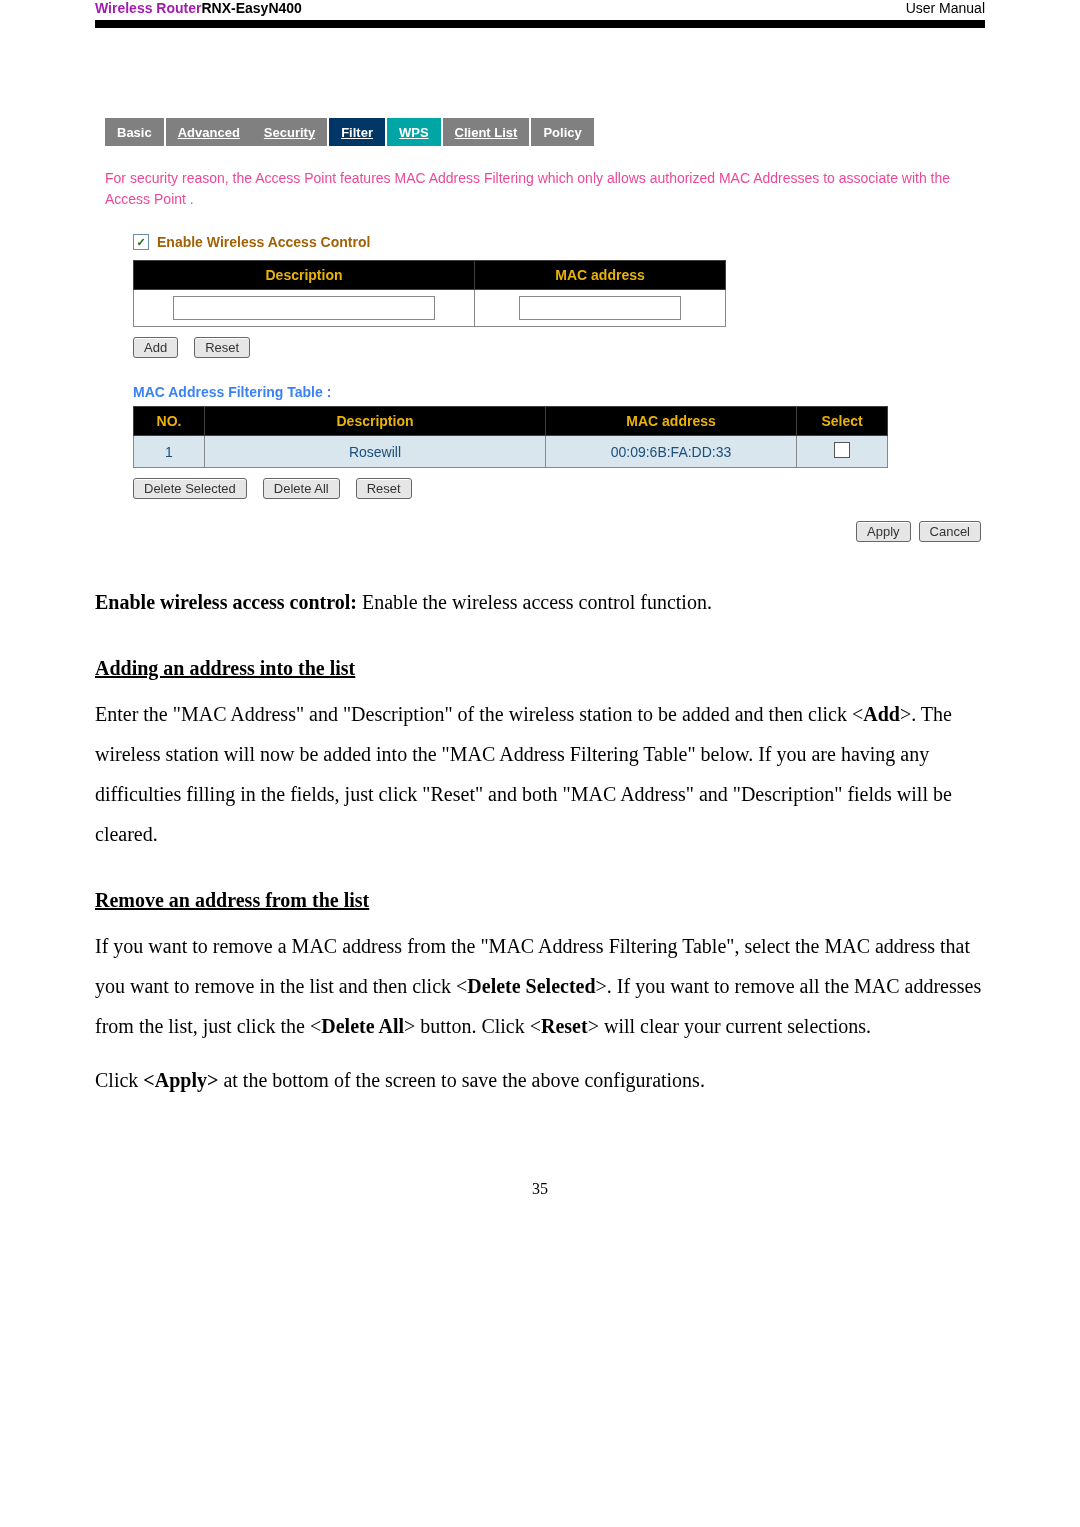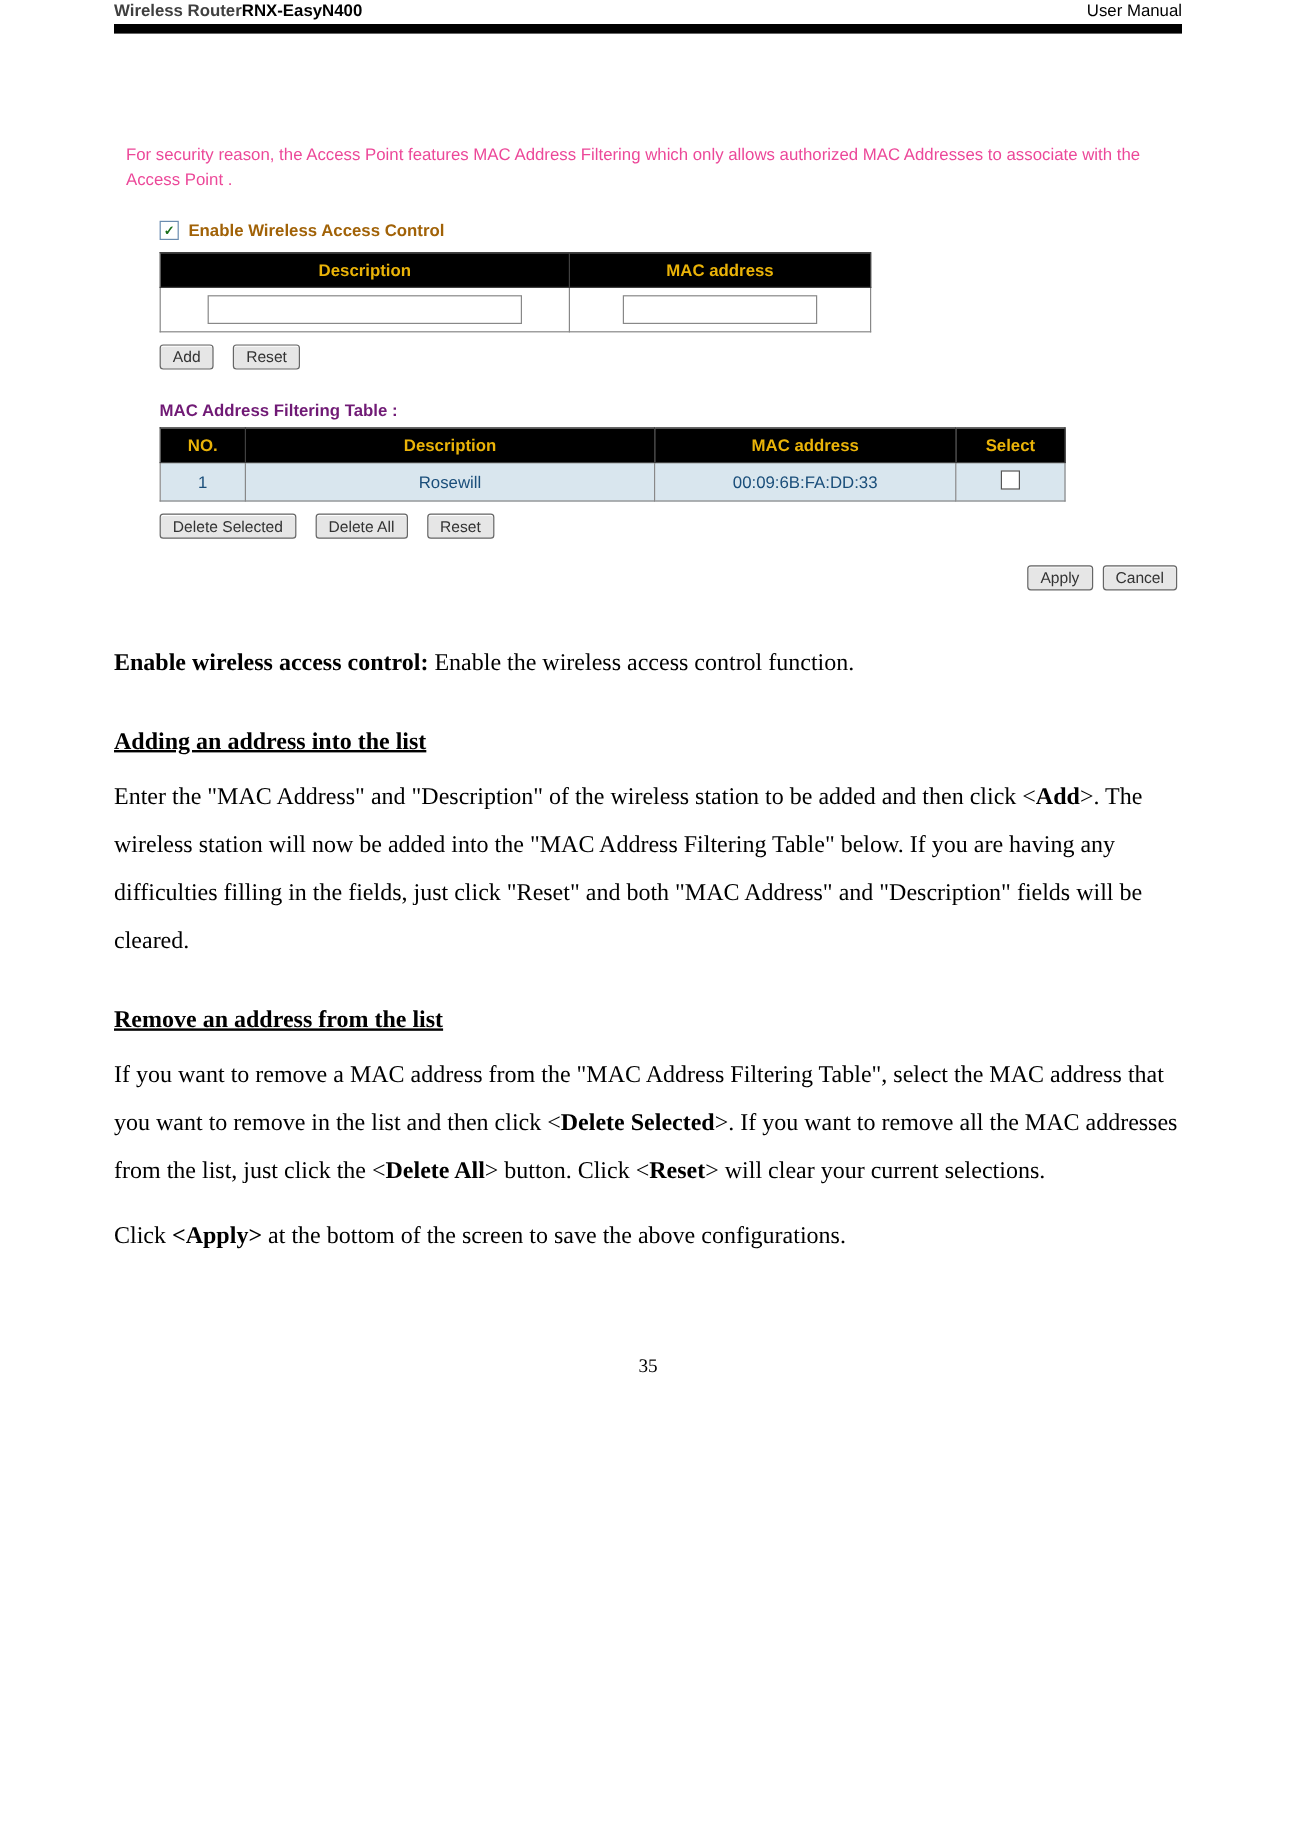--- a/index.html
+++ b/index.html
@@ -18,21 +18,21 @@
     justify-content: space-between;
     align-items: baseline;
     margin: 0 95px;
     padding-bottom: 4px;
   }
   .prod-line {
     font-family: Arial, Helvetica, sans-serif;
     font-size: 14px;
     font-weight: bold;
   }
-  .prod-red { color: #404040; }
+  .prod-red { color: #a21caf; }
   .user-manual {
     font-family: Arial, Helvetica, sans-serif;
     font-size: 14px;
     font-weight: normal;
   }
   .thick-rule {
     height: 8px;
     background: #000;
     margin: 0 95px 30px 95px;
   }
@@ -122,21 +122,21 @@
     background: #e6e6e6;
     border: 1px solid #666;
     border-radius: 3px;
     padding: 2px 10px;
     box-shadow: inset 0 1px 0 #fff;
   }
   .row-buttons {
     display:flex; gap:16px; margin-left:28px; margin-top:10px;
   }
   .sub-head {
-    font-weight:bold; color:#701a75;
+    font-weight:bold; color:#3b82f6;
     margin-left:28px; margin-top:26px; margin-bottom:6px;
   }
   .row-even td { background:#d9e6ee; color:#1a4e7a; }
   .select-box {
     width:14px;height:14px;border:1px solid #555;background:#fff;display:inline-block;
   }
   .bottom-btns {
     display:flex; justify-content:flex-end; gap:8px;
     margin-top:22px; margin-right:4px;
   }
@@ -171,20 +171,34 @@
     <span class="prod-red">Wireless Router</span><span>RNX-EasyN400</span>
   </span>
   <span class="user-manual">User Manual</span>
 </div>
 <div class="thick-rule"></div>
 
 <div class="page">
 
   <div class="figure">
 
+    <div class="tabs">
+      <div class="tab t-grey no-u">Basic</div>
+      <div class="tab-gap"></div>
+      <div class="tab t-grey">Advanced</div>
+      <div class="tab t-grey">Security</div>
+      <div class="tab-gap"></div>
+      <div class="tab t-blue">Filter</div>
+      <div class="tab-gap"></div>
+      <div class="tab t-teal">WPS</div>
+      <div class="tab-gap"></div>
+      <div class="tab t-grey">Client List</div>
+      <div class="tab-gap"></div>
+      <div class="tab t-grey no-u">Policy</div>
+    </div>
 
     <div class="intro">For security reason, the Access Point features MAC Address Filtering which only allows authorized MAC Addresses to associate with the Access Point .</div>
 
     <div class="cb-row">
       <span class="cb-box">✓</span>
       <span class="cb-label">Enable Wireless Access Control</span>
     </div>
 
     <table class="ui-table">
       <tbody>

